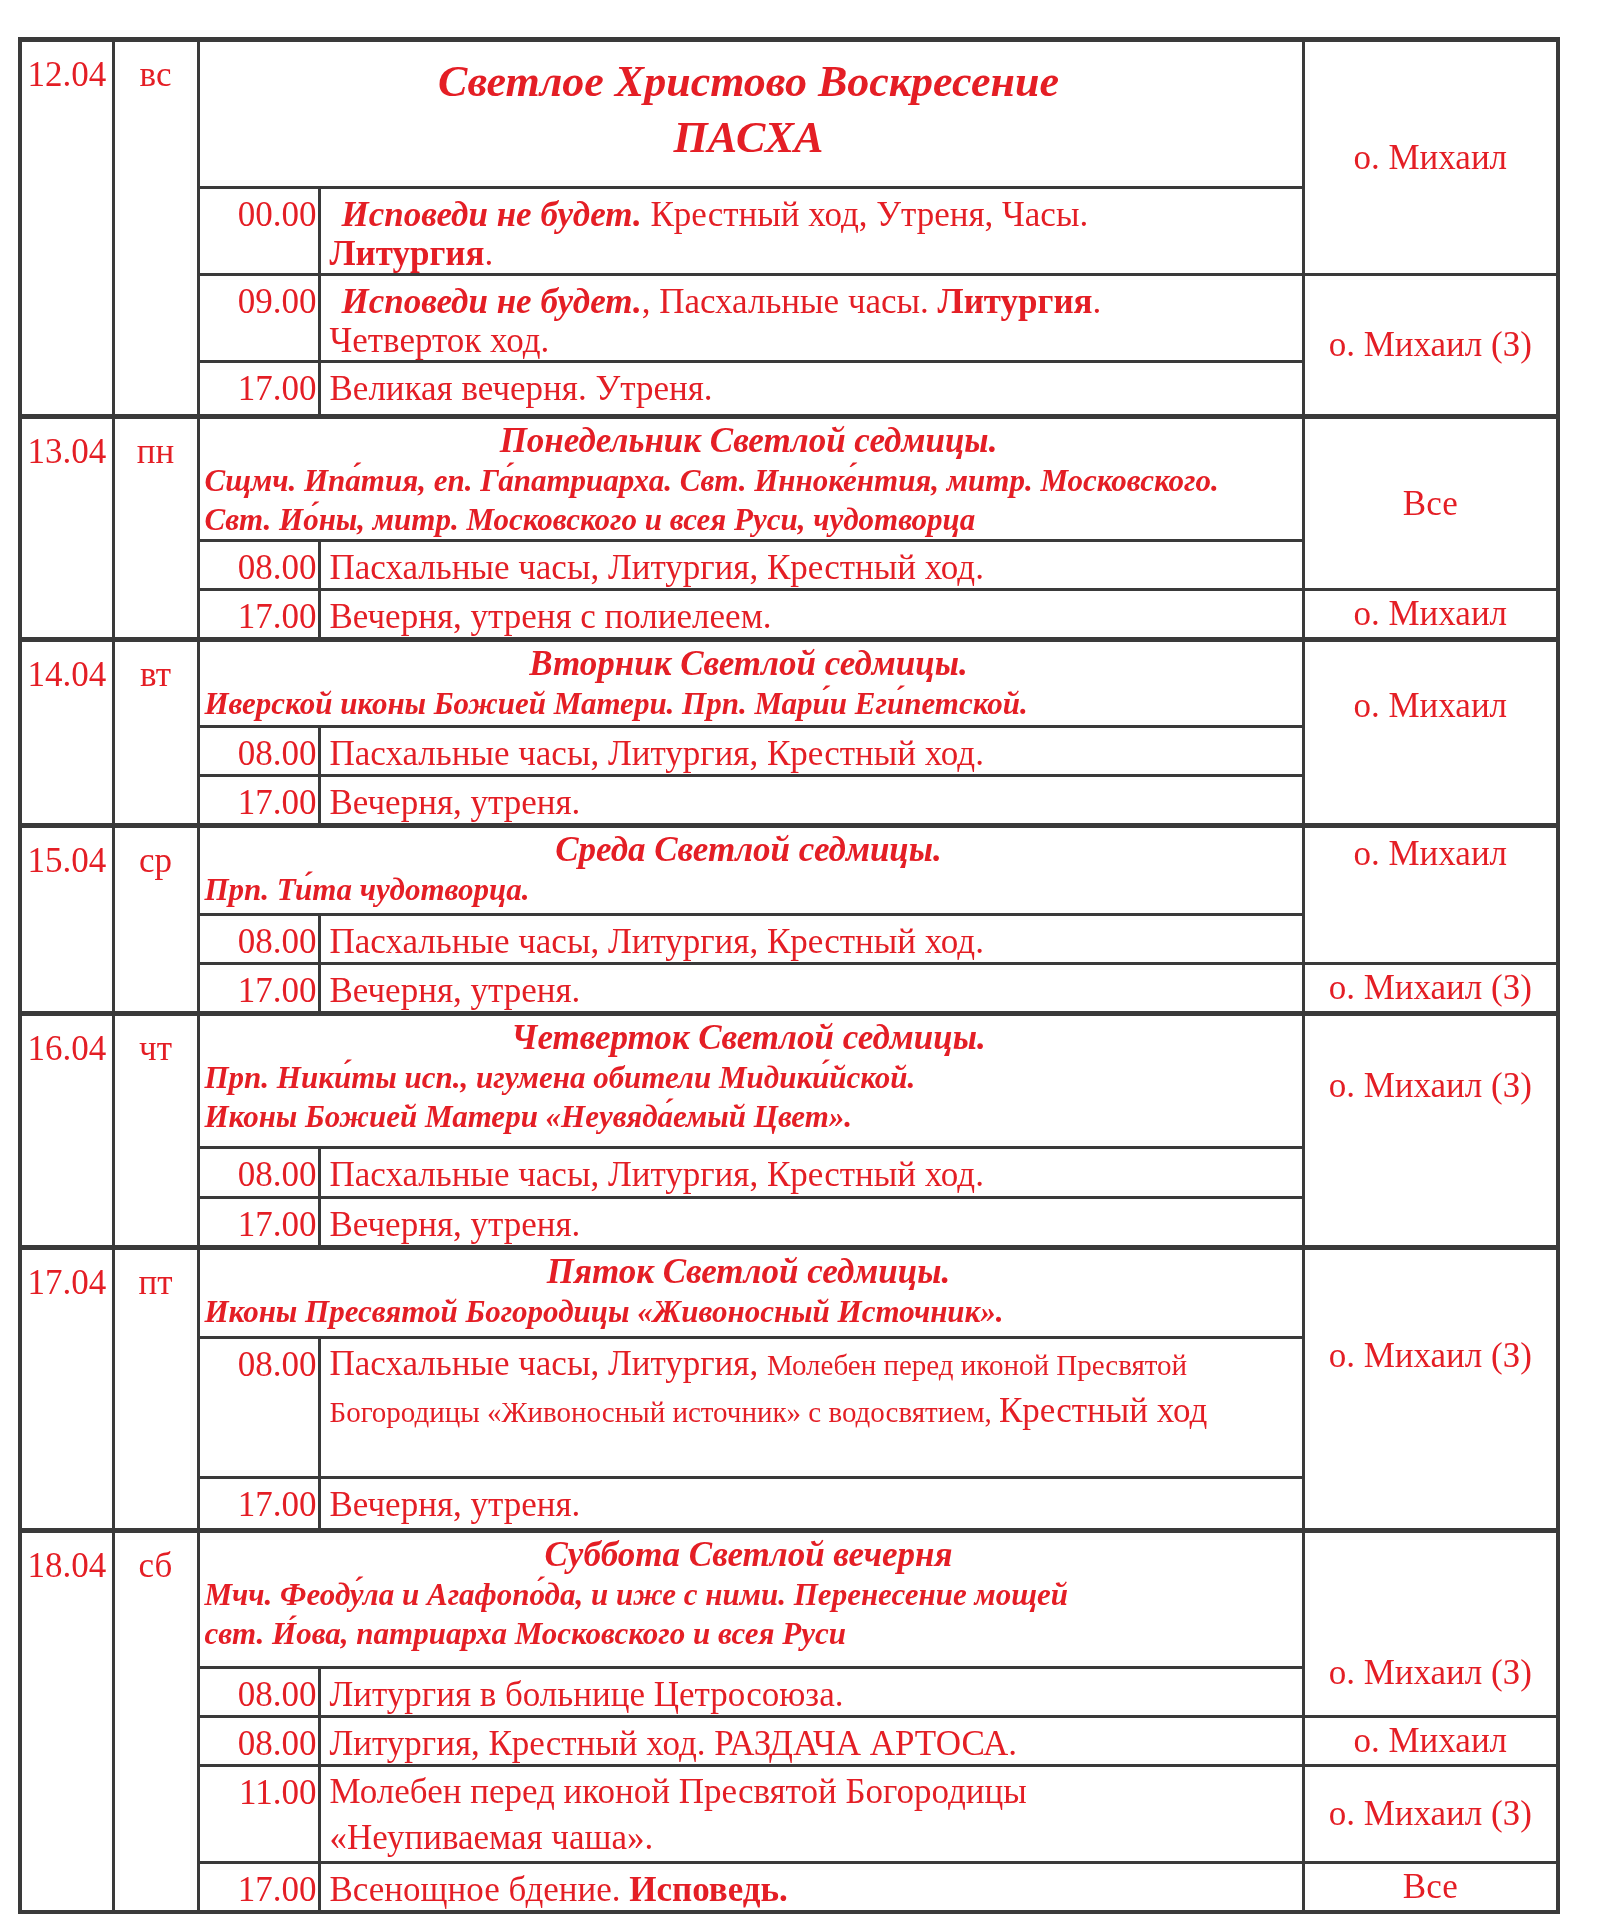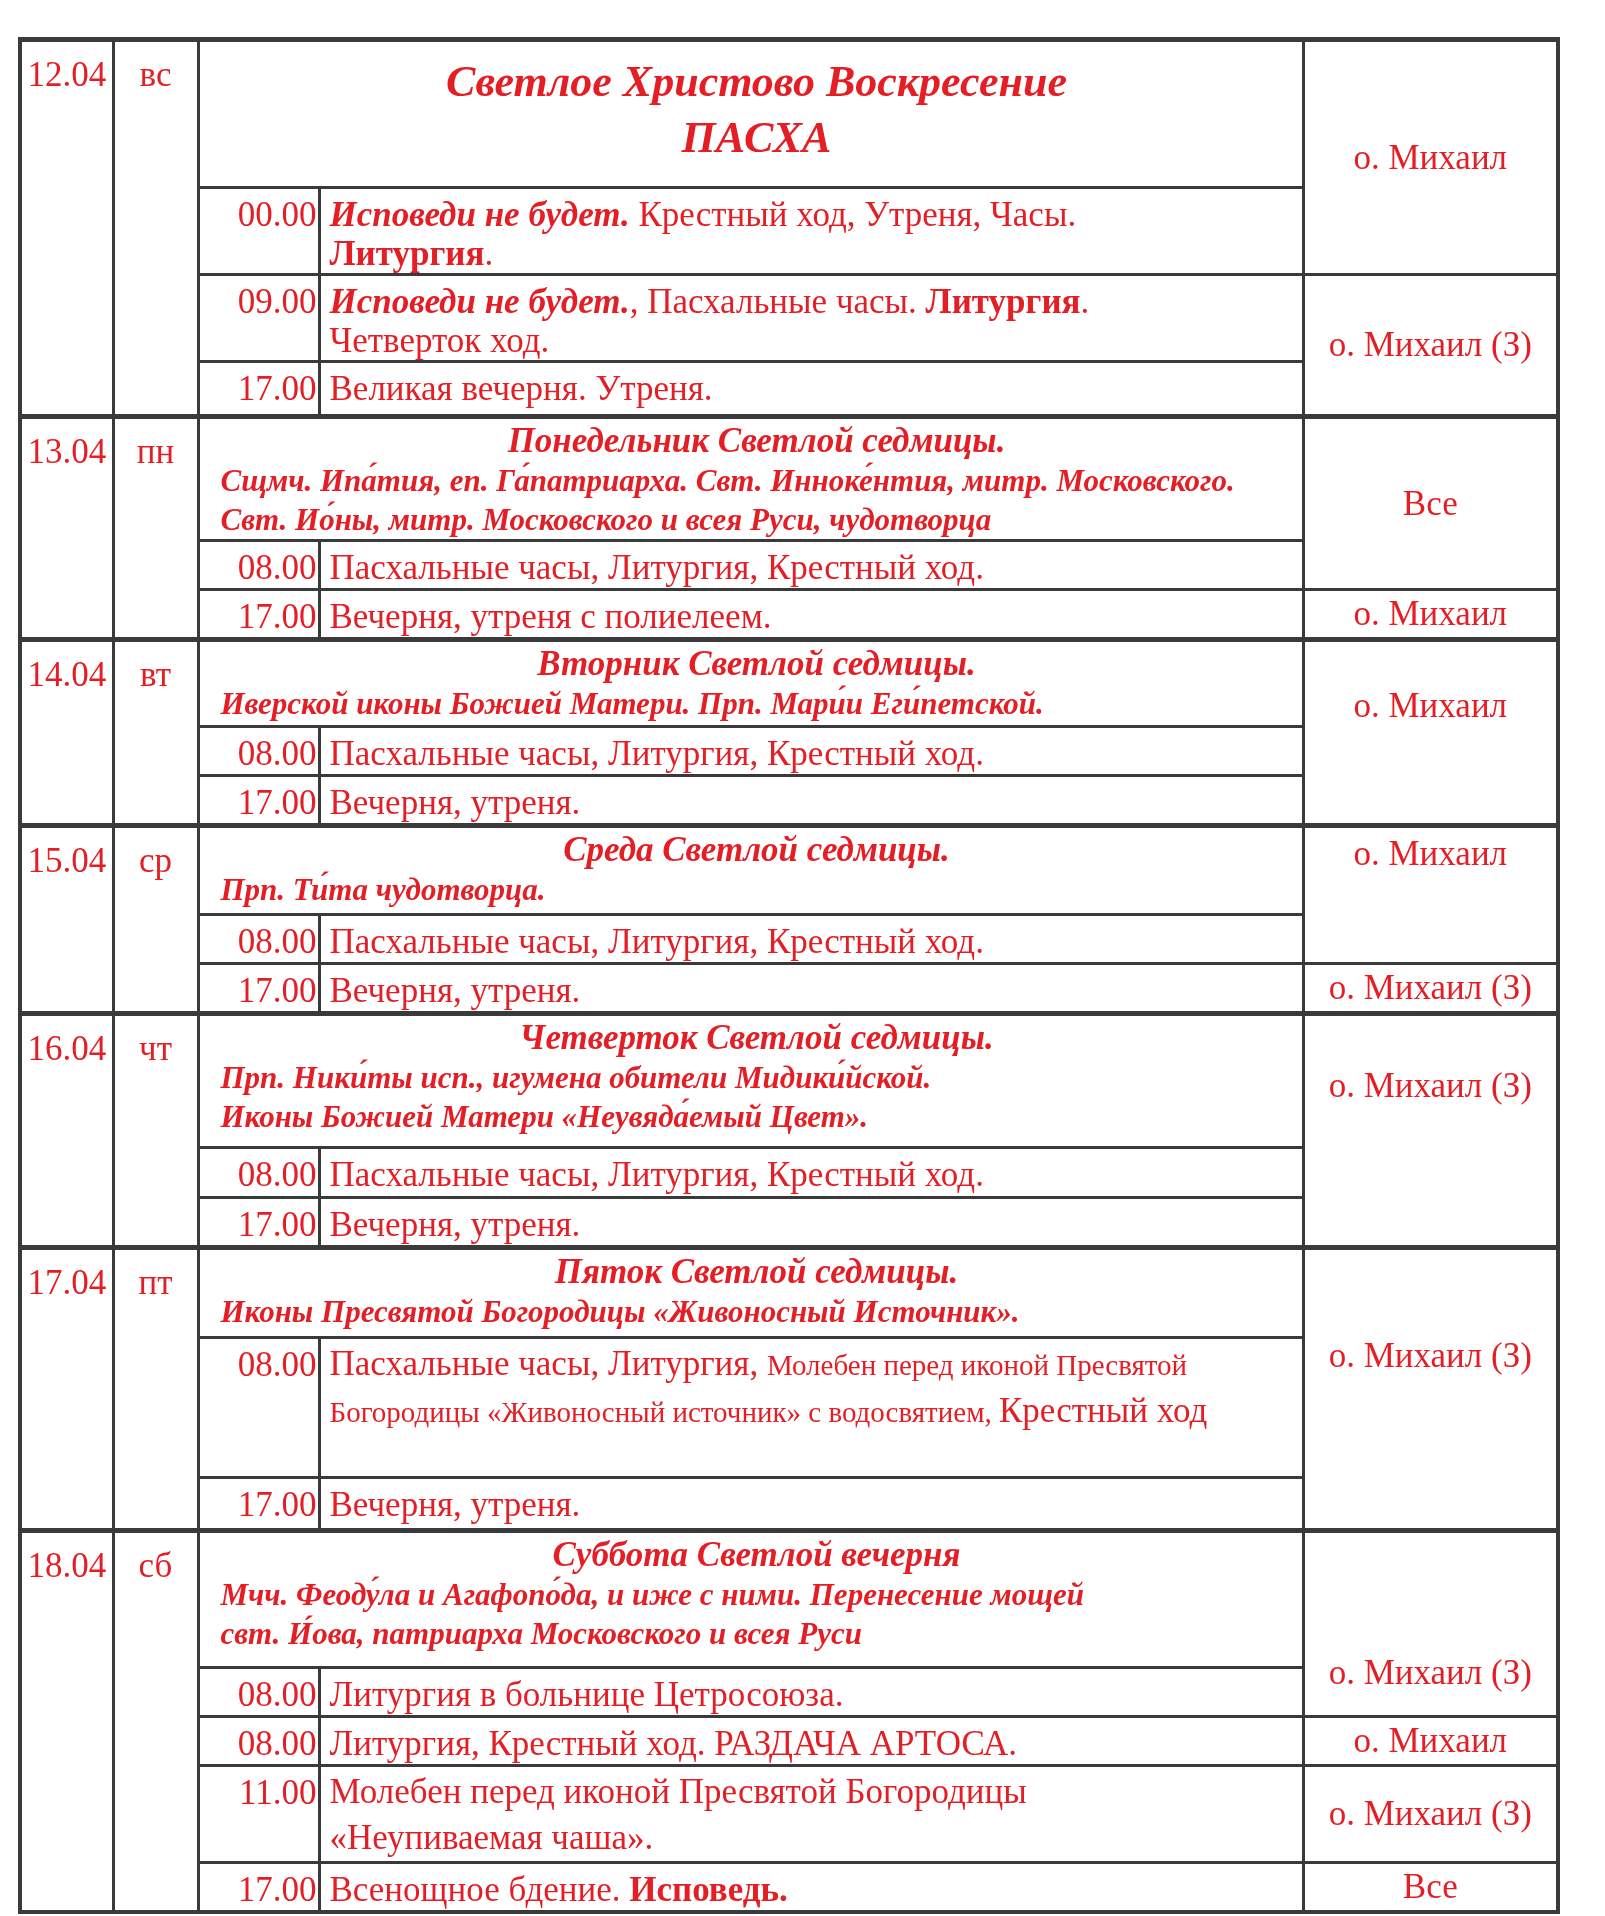--- a/index.html
+++ b/index.html
@@ -16,39 +16,39 @@
   td{border:3px solid #3a3a3a;vertical-align:middle;overflow:hidden;}
   tr.st > td{border-top:5px solid #3a3a3a;}
   
   col.c-date{width:93px;}  col.c-day{width:85px;}
   col.c-time{width:121px;} col.c-desc{width:984px;} col.c-priest{width:255px;}
   
   td.date,td.day{
     vertical-align:top;text-align:center;padding-top:14px;
     font-size:35px;line-height:1.1;
   }
-  td.hdr{vertical-align:top;text-align:center;padding:2px 4px 0 16px;}
+  td.hdr{vertical-align:top;text-align:center;padding:2px 4px 0 0;}
   .t-title{font-size:44px;font-weight:bold;font-style:italic;line-height:56px;text-align:center;}
   .s-title{font-size:35px;font-weight:bold;font-style:italic;line-height:40px;text-align:center;}
   .sub{font-size:31px;font-weight:bold;font-style:italic;line-height:39px;text-align:left;padding-left:5px;}
   td.time{
     vertical-align:top;text-align:right;padding-top:6px;font-size:35px;line-height:39px;
   }
   td.desc{
     vertical-align:top;text-align:left;padding:6px 6px 0 9px;font-size:35px;line-height:39px;
   }
   td.desc.lh46{line-height:46px;padding-top:2px;}
   td.priest{text-align:center;font-size:35px;line-height:40px;padding:0 20px;}
   td.priest.p-top44{vertical-align:top;padding-top:44px;}
   td.priest.p-top4{vertical-align:top;padding-top:6px;}
   td.priest.p-top50{vertical-align:top;padding-top:50px;}
   td.priest.p-top86{vertical-align:top;padding-top:86px;}
   td.priest.p-bot22{vertical-align:bottom;padding-bottom:22px;}
   .b{font-weight:bold;margin-top:20px;}
-  .bi{font-weight:bold;font-style:italic;}
+  .bi{font-weight:bold;font-style:italic;margin-left:12px;}
   .sm{font-size:29px;}
   
   tr.h148{height:148px;} tr.h120{height:120px;} tr.h87{height:87px;} tr.h89{height:89px;}
   tr.h134{height:134px;} tr.h90{height:90px;}  tr.h137{height:137px;}
   tr.h78{height:78px;}   tr.h85{height:85px;}  tr.h55{height:55px;}  tr.h47{height:47px;}
   tr.h50{height:50px;}   tr.h48{height:48px;}  tr.h46{height:46px;}  tr.h140{height:140px;}
   tr.h53{height:53px;}   tr.h45{height:45px;}  tr.h97{height:97px;}
 </style>
 </head>
 <body>

